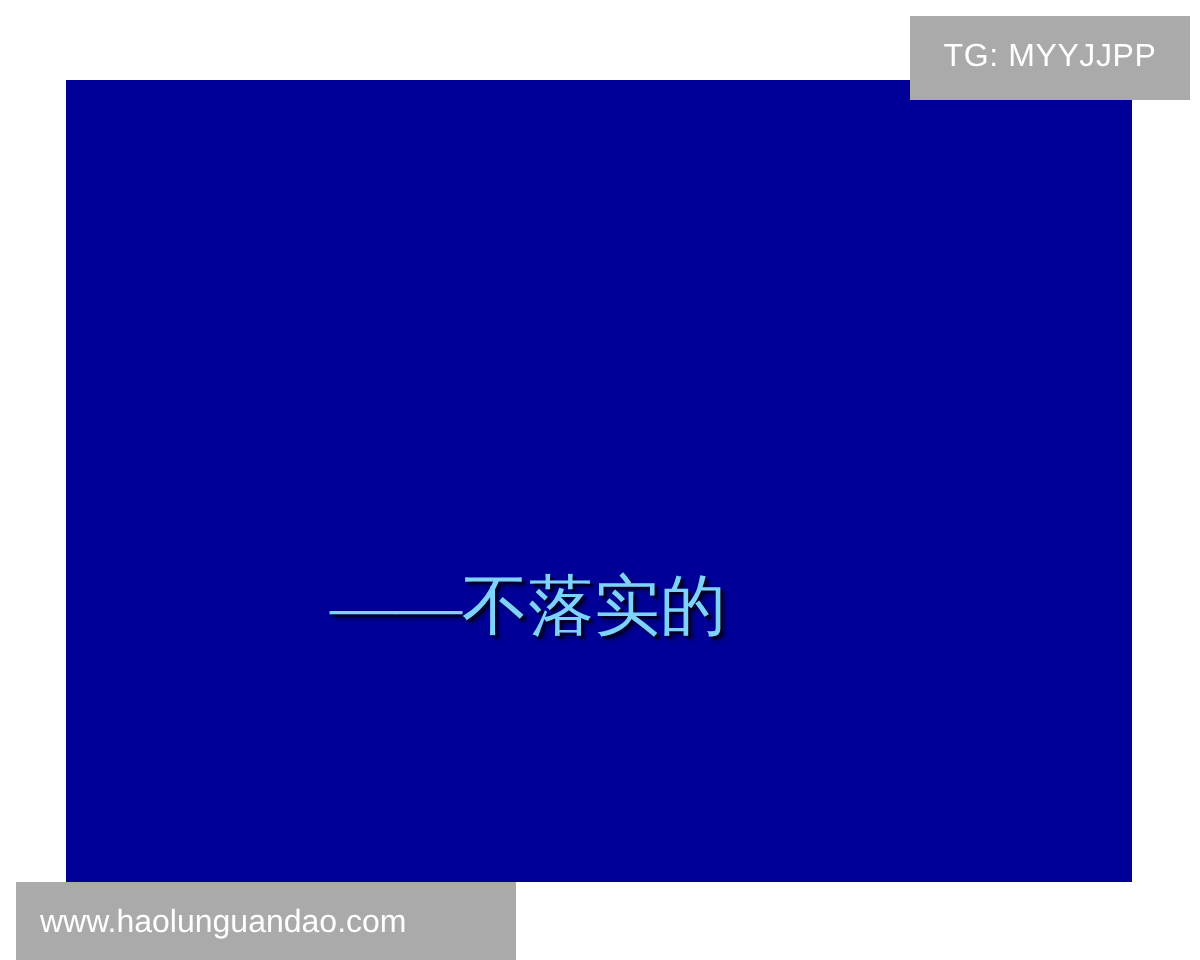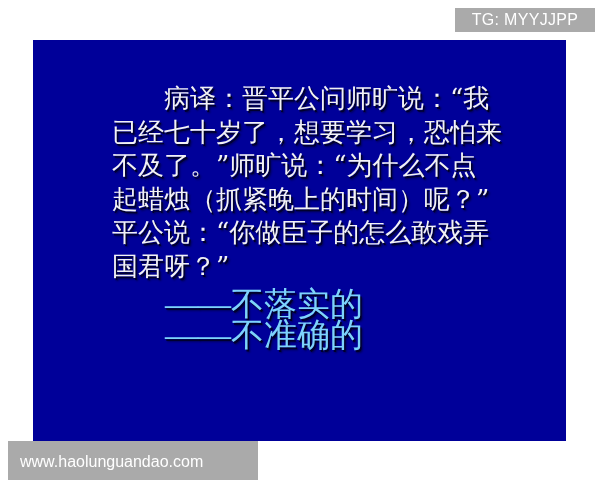--- a/index.html
+++ b/index.html
@@ -63,21 +63,21 @@
                  2.5px 2.5px 2px rgba(0,0,10,0.45);
     font-family: Liberation Serif, serif;
   }
 
   
   #tg-banner {
     position: absolute;
     left: 455px;
     top: 8px;
     width: 140px;
-    height: 24px;
+    height: 42px;
     background: #aaaaaa;
     display: flex;
     align-items: center;
     justify-content: center;
   }
   #tg-banner-label {
     color: #ffffff;
     font-size: 16px;
     font-family: "Liberation Sans", "DejaVu Sans", sans-serif;
     letter-spacing: 0.3px;
@@ -101,32 +101,23 @@
     font-family: "Liberation Sans", "DejaVu Sans", sans-serif;
     padding-left: 12px;
     white-space: pre;
   }
 </style>
 </head>
 <body>
 
 <div id="slide-canvas">
 
-  <div id="slide-body">
-    <div class="text-line indent-para">病译：晋平公问师旷说：“我</div>
-    <div class="text-line">已经七十岁了，想要学习，恐怕来</div>
-    <div class="text-line">不及了。”师旷说：“为什么不点</div>
-    <div class="text-line">起蜡烛（抓紧晚上的时间）呢？”</div>
-    <div class="text-line">平公说：“你做臣子的怎么敢戏弄</div>
-    <div class="text-line">国君呀？”</div>
-  </div>
 
   <div id="slide-bullets">
     <div class="bullet-line">——不落实的</div>
-    <div class="bullet-line">——不准确的</div>
   </div>
 
 </div>
 
 <div id="tg-banner">
   <span id="tg-banner-label">TG: MYYJJPP</span>
 </div>
 
 <div id="watermark-banner">
   <span id="watermark-label">www.haolunguandao.com</span>

